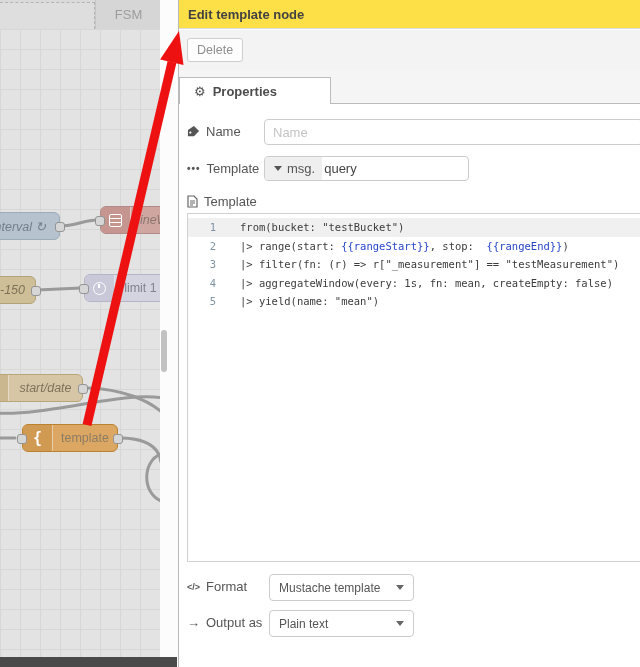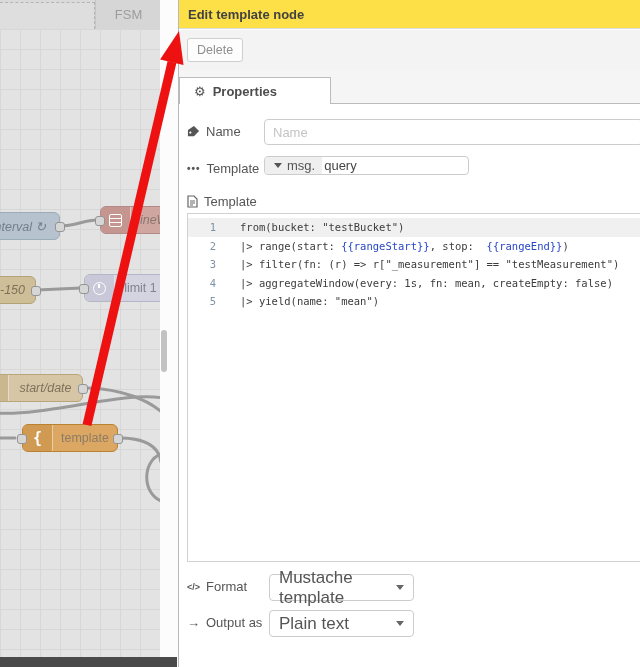--- a/index.html
+++ b/index.html
@@ -64,42 +64,42 @@
   .gear { font-size:13px; color:#555; font-weight:normal; }
 
   #dlg-body { position:absolute; left:0; top:104px; right:0; bottom:0; background:#fff; }
   .frow-label { position:absolute; left:8px; display:flex; align-items:center;
     gap:6px; font-size:13px; color:#555; white-space:nowrap; }
   .licon { color:#555; display:inline-flex; align-items:center; }
   #name-input { position:absolute; left:85px; top:15px; right:-3px; height:26px;
     border:1px solid #cccccc; border-radius:4px; padding:0 8px; font-size:13px;
     color:#444; font-family:inherit; outline:none; }
   #name-input::placeholder { color:#c4c4c4; }
-  #typed-input { position:absolute; left:85px; top:52px; width:205px; height:19px;
+  #typed-input { position:absolute; left:85px; top:52px; width:205px; height:25px;
     border:1px solid #cccccc; border-radius:4px; background:#fff; display:flex;
     align-items:center; overflow:hidden; }
   #typed-prefix { height:100%; background:#efefef; display:flex; align-items:center;
     gap:5px; padding:0 7px 0 9px; font-size:13px; color:#555; }
   .caret-down { width:0; height:0; border-left:4px solid transparent;
     border-right:4px solid transparent; border-top:5px solid #555; }
   #typed-value { padding-left:2px; font-size:13px; color:#464646; }
 
   #code-editor { position:absolute; left:8px; top:109px; right:-2px; height:349px;
     border:1px solid #d2d2d2; background:#fff; overflow:hidden;
     font-family:"DejaVu Sans Mono", monospace; font-size:10.5px; padding-top:4px; }
   .cline { position:relative; height:18.6px; line-height:18.6px; white-space:pre; }
   .cline.active { background:#f0f0f0; }
   .cnum { position:absolute; left:0; width:28px; text-align:right; color:#7f93a6; }
   .ctext { position:absolute; left:52px; color:#3c3c3c; }
   .mustache { color:#2746c8; }
 
   .select-box { position:absolute; left:90px; width:145px; height:27px;
     border:1px solid #cccccc; border-radius:4px; background:#fff; display:flex;
     align-items:center; justify-content:space-between; padding:0 9px;
-    font-size:17px; color:#555; }
+    font-size:12px; color:#555; }
   .chev { width:0; height:0; border-left:4px solid transparent;
     border-right:4px solid transparent; border-top:5px solid #666; }
   #format-select { top:470px; }
   #output-select { top:506px; }
   #format-label { top:475px; }
   #output-label { top:511px; }
   #name-label { top:20px; }
   #property-label { top:57px; }
   #template-label { top:90px; }
 

